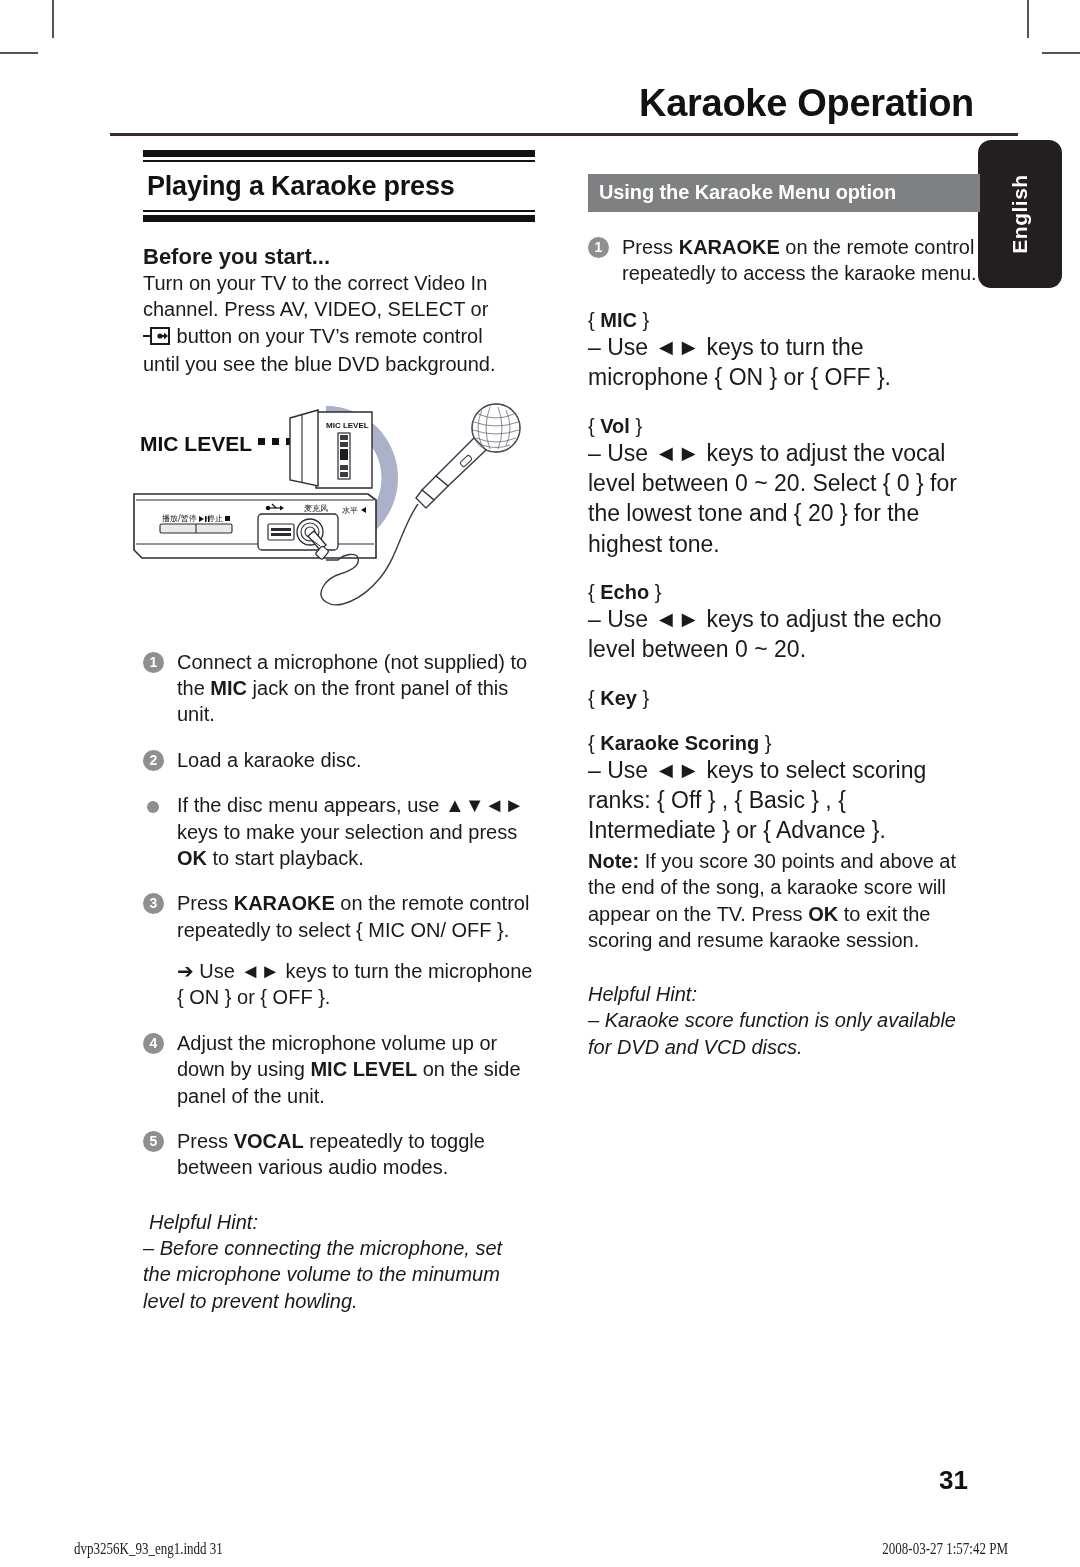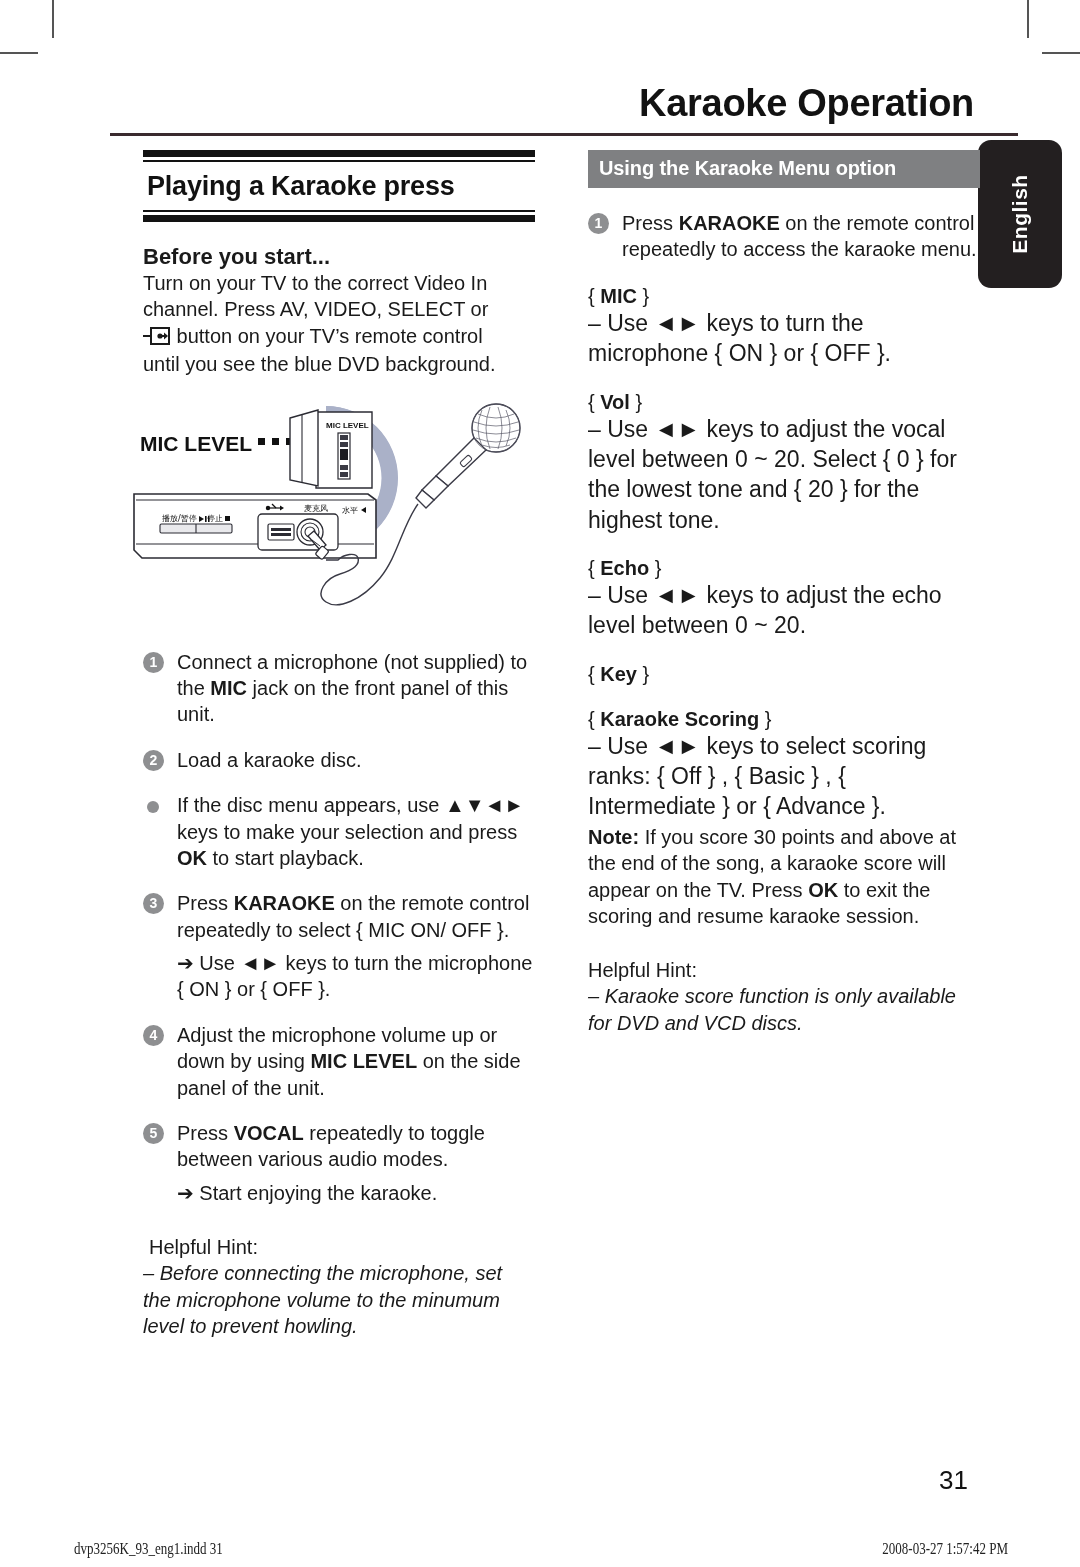--- a/index.html
+++ b/index.html
@@ -66,21 +66,21 @@
     white-space: nowrap;
   }
 
   
   .col {
     position: absolute;
     top: 150px;
     width: 392px;
   }
   .col-left  { left: 143px; }
-  .col-right { left: 588px; }
+  .col-right { left: 588px; margin-top: 24px; }
 
   
   .sec-rule-top {
     height: 7px;
     background: #121212;
     margin-bottom: 3px;
   }
   .sec-rule-thin {
     height: 2px;
     background: #121212;
@@ -153,37 +153,38 @@
     left: 4px;
     top: 9px;
     width: 12px;
     height: 12px;
     border-radius: 50%;
     background: #8e8f91;
   }
   .sub-line {
     font-size: 20px;
     line-height: 1.32;
-    margin-top: 7px;
+    margin-top: 15px;
   }
 
   
   .opt-title {
     font-size: 20px;
     margin-top: 22px;
   }
   .opt-title b { font-weight: bold; }
   .opt-body {
     font-size: 23px;
     line-height: 1.32;
   }
 
   .note { font-size: 20px; line-height: 1.32; margin-top: 2px; }
 
   .hint-title {
+    font-style: italic;
     font-size: 20px;
     margin: 30px 0 0 6px;
   }
   .hint-body {
     font-style: italic;
     font-size: 20px;
     line-height: 1.32;
     margin-top: 1px;
   }
 
@@ -195,21 +196,21 @@
     width: 420px;
     height: 235px;
   }
 
   
   .page-num {
     position: absolute;
     right: 112px;
     top: 1465px;
     font-size: 26px;
-    font-weight: normal;
+    font-weight: bold;
     color: #121212;
     text-align: right;
   }
   .foot-left {
     position: absolute;
     left: 74px;
     top: 1539px;
     font-size: 13px;
     font-family: "Liberation Serif", serif;
     color: #222;
@@ -290,21 +291,20 @@
   </div>
 
   <div class="step">
     <span class="num">4</span>
     <span>Adjust the microphone volume up or down by using </span><b>MIC LEVEL</b><span> on the side panel of the unit.</span>
   </div>
 
   <div class="step">
     <span class="num">5</span>
     <span>Press </span><b>VOCAL</b><span> repeatedly to toggle between various audio modes.</span>
-    <div class="sub-line">➔ Start enjoying the karaoke.</div>
   </div>
 
   <div class="hint-title">Helpful Hint:</div>
   <div class="hint-body">–  Before connecting the microphone, set the microphone volume to the minumum level to prevent howling.</div>
 </div>
 
 <div class="illus">
   <svg width="420" height="235" viewBox="0 0 420 235" aria-hidden="true">
 
     <path d="M196 18 A72 72 0 0 1 196 162 L196 146 A56 56 0 0 0 196 34 Z" fill="#aab1c8"></path>

